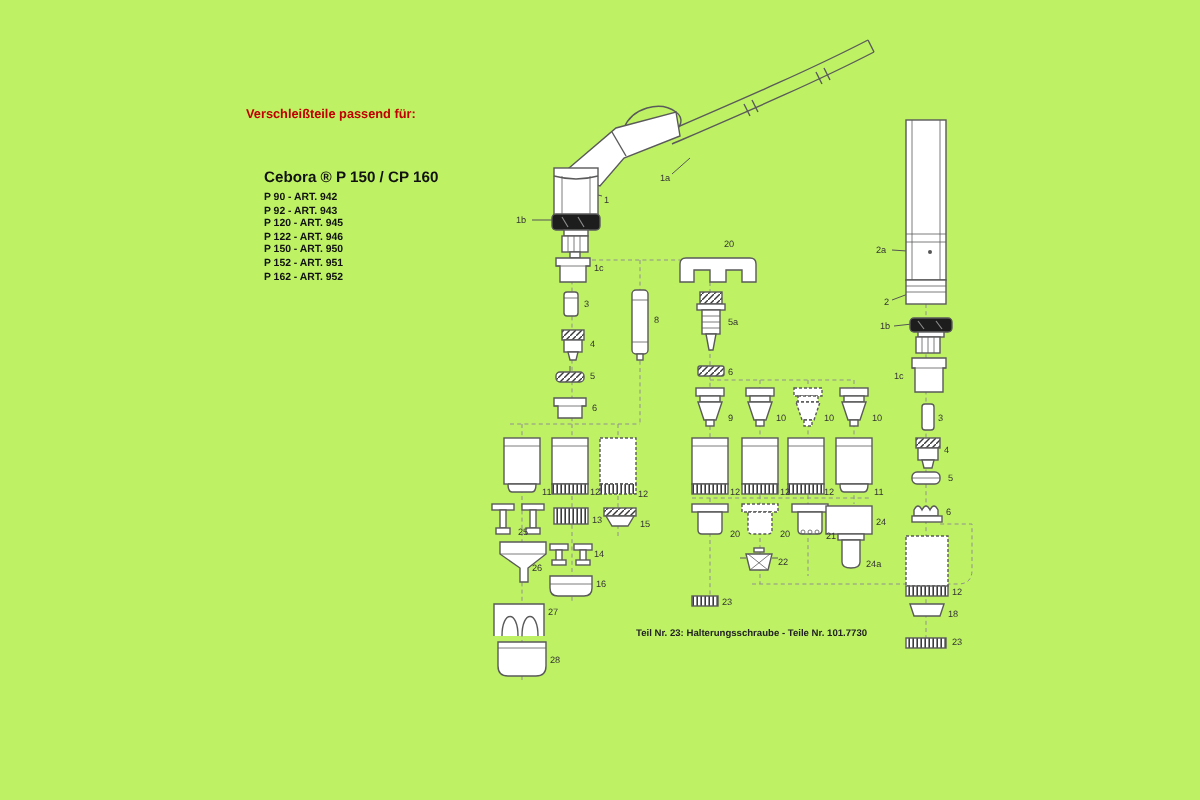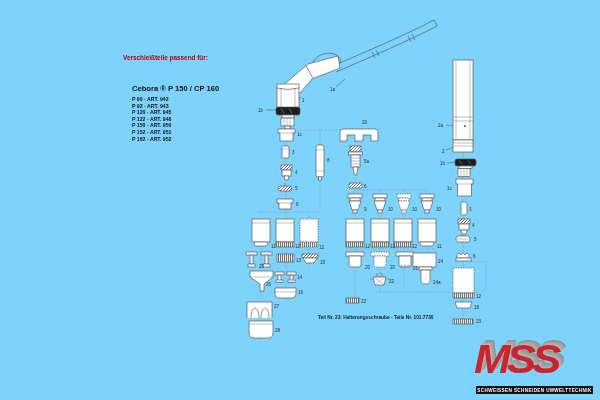--- a/index.html
+++ b/index.html
@@ -1,16 +1,16 @@
 <!DOCTYPE html>
 <html><head>
 <meta charset="utf-8">
 <style>
   html,body{margin:0;padding:0;background:#fff;}
-  .page{position:relative;width:600px;height:400px;background:#7dd3fc;overflow:hidden;
+  .page{position:relative;width:600px;height:400px;background:#bef264;overflow:hidden;
         font-family:"Liberation Sans",sans-serif;}
   
   .red-header{position:absolute;left:123px;top:54px;font-size:6.4px;font-weight:bold;color:#c00000;}
   .model-heading{position:absolute;left:132px;top:84px;font-size:7.6px;font-weight:bold;color:#111;}
   .articles{position:absolute;left:132px;top:96px;}
   .article{font-size:5.2px;font-weight:bold;color:#111;line-height:6.6px;white-space:nowrap;}
   
   svg.diagram{position:absolute;left:0;top:0;}
   .plabel{position:absolute;font-size:4.6px;color:#333;transform:translateY(-50%);
           white-space:nowrap;font-family:"Liberation Sans",sans-serif;}
@@ -313,20 +313,14 @@
       <span class="plabel" style="left: 472px; top: 225px;">4</span>
       <span class="plabel" style="left: 474px; top: 239px;">5</span>
       <span class="plabel" style="left: 473px; top: 256px;">6</span>
       <span class="plabel" style="left: 476px; top: 296px;">12</span>
       <span class="plabel" style="left: 474px; top: 307px;">18</span>
       <span class="plabel" style="left: 476px; top: 321px;">23</span>
     </div>
 
   <div class="footnote">Teil Nr. 23: Halterungsschraube - Teile Nr. 101.7730</div>
 
-  <div class="logo-wrap">
-    <div class="logo-text">MSS</div>
-    <div class="logo-banner">
-      <span>SCHWEISSEN SCHNEIDEN UMWELTTECHNIK</span>
-    </div>
-  </div>
 
 </div>
 
 </body></html>

